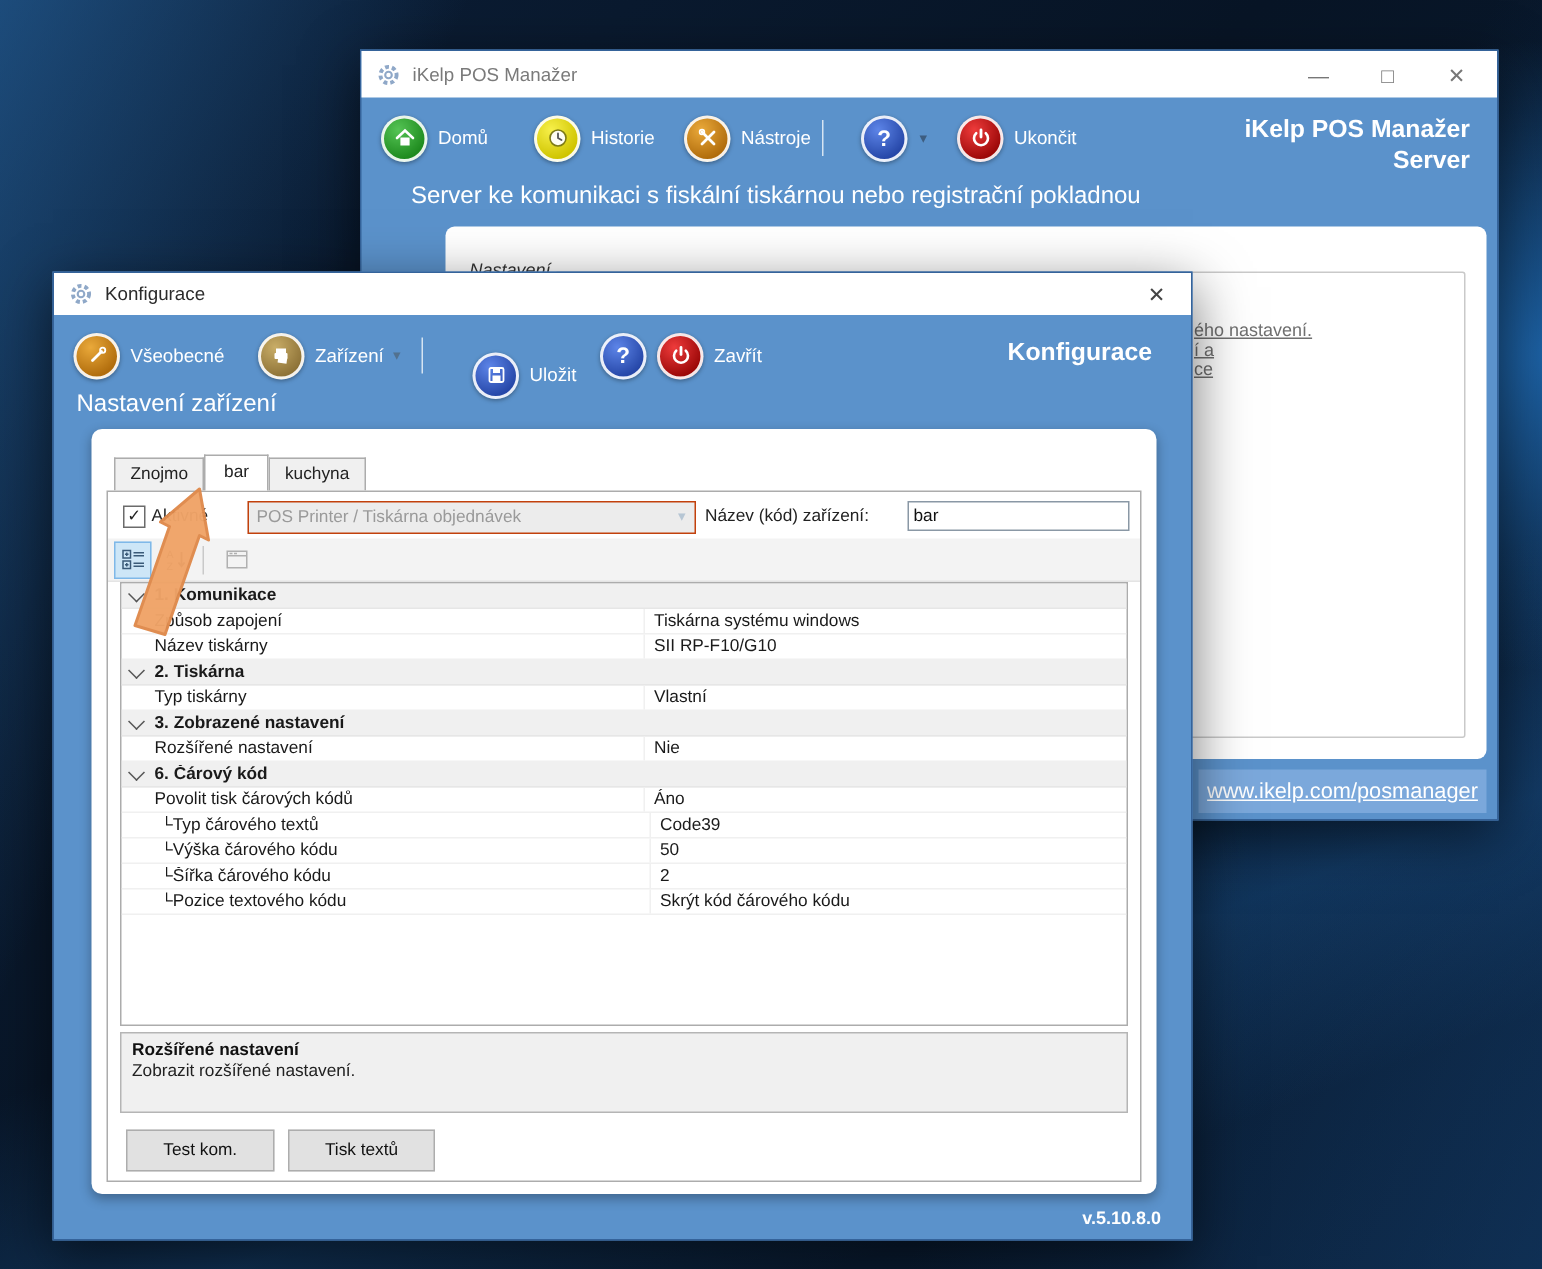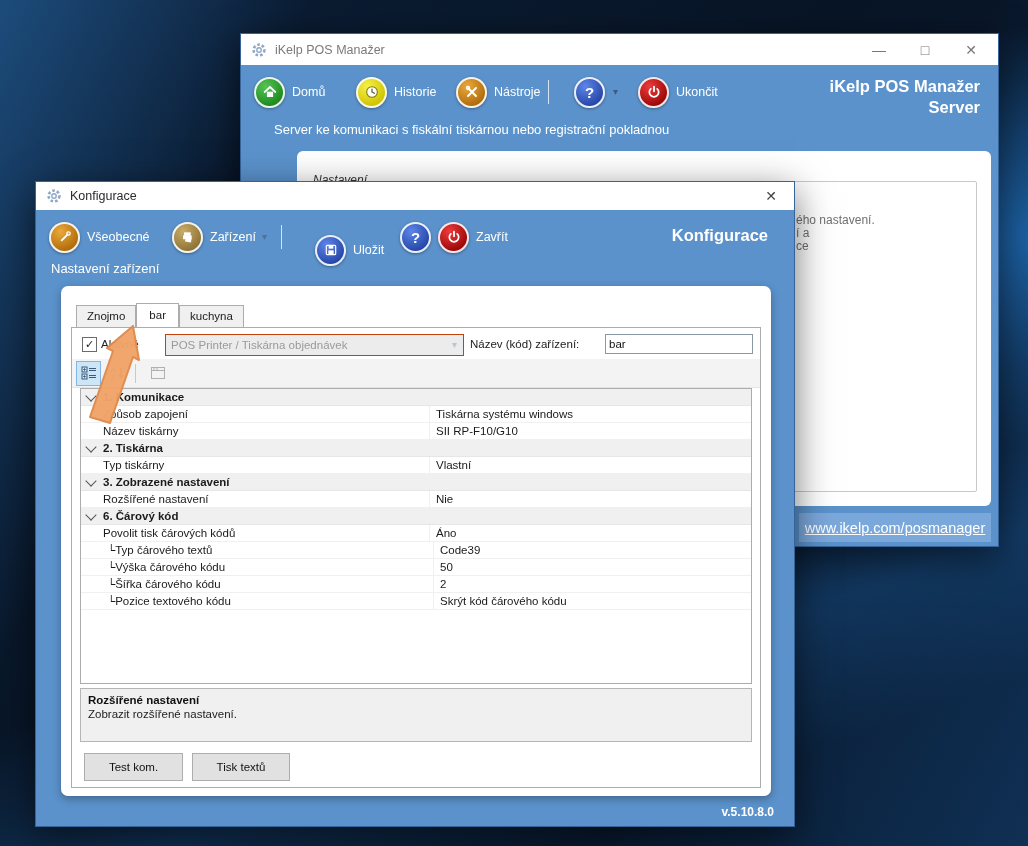--- a/index.html
+++ b/index.html
@@ -28,26 +28,26 @@
   .titem{position:absolute;display:flex;align-items:center;height:28px;cursor:pointer;}
   .orb{width:27px;height:27px;border-radius:50%;flex:0 0 auto;display:flex;align-items:center;justify-content:center;
        border:2px solid rgba(255,255,255,.9);
        background:radial-gradient(circle at 35% 28%, var(--c1) 0%, var(--c2) 75%);
        box-shadow:0 1px 3px rgba(0,0,0,.35);}
   .orb svg{width:16px;height:16px;display:block;}
   .tlabel{color:#fff;font-size:12.5px;margin-left:7px;white-space:nowrap;}
   .tsep{position:absolute;width:1px;height:24px;background:rgba(255,255,255,.75);}
   .tcaret{position:absolute;font-size:10px;color:#3d5d80;}
   .hdr-title{position:absolute;color:#fff;font-weight:bold;font-size:16.5px;text-align:right;line-height:21px;white-space:nowrap;}
-  .hdr-sub{position:absolute;color:#fff;font-size:13px;white-space:nowrap;}
+  .hdr-sub{position:absolute;color:#fff;font-size:16px;white-space:nowrap;}
 
   #main-panel{position:absolute;left:56px;top:117px;width:694px;height:355px;background:#fff;border-radius:6px;}
   #main-groupbox{position:absolute;left:14px;top:30px;right:14px;bottom:14px;border:1px solid #c9c9c9;border-radius:2px;}
   #main-groupbox-label{position:absolute;left:12px;top:22px;background:#fff;padding:0 4px;font-size:12px;color:#333;font-style:italic;}
-  .fragment{position:absolute;color:#707070;font-size:12px;white-space:nowrap;}
+  .fragment{position:absolute;color:#707070;font-size:12px;white-space:nowrap;text-decoration:underline;}
   #link-strip{position:absolute;left:558px;top:479px;width:192px;height:29px;background:#7BA8DB;display:flex;align-items:center;justify-content:center;}
   #link-strip a{color:#fff;font-size:14.5px;text-decoration:underline;cursor:pointer;white-space:nowrap;}
 
   
   #config-window{left:35px;top:181px;width:758px;height:644px;background:#5B92CB;z-index:10;}
   #config-window .titlebar{height:28px;}
   #config-window .tb-title{color:#2b2b2b;}
   #config-close{position:absolute;right:6px;top:0;height:28px;width:34px;display:flex;align-items:center;justify-content:center;color:#444;font-size:14px;}
 
   #config-panel{position:absolute;left:25px;top:104px;width:710px;height:510px;background:#fff;border-radius:7px;box-shadow:0 3px 8px rgba(0,0,0,.3);}

